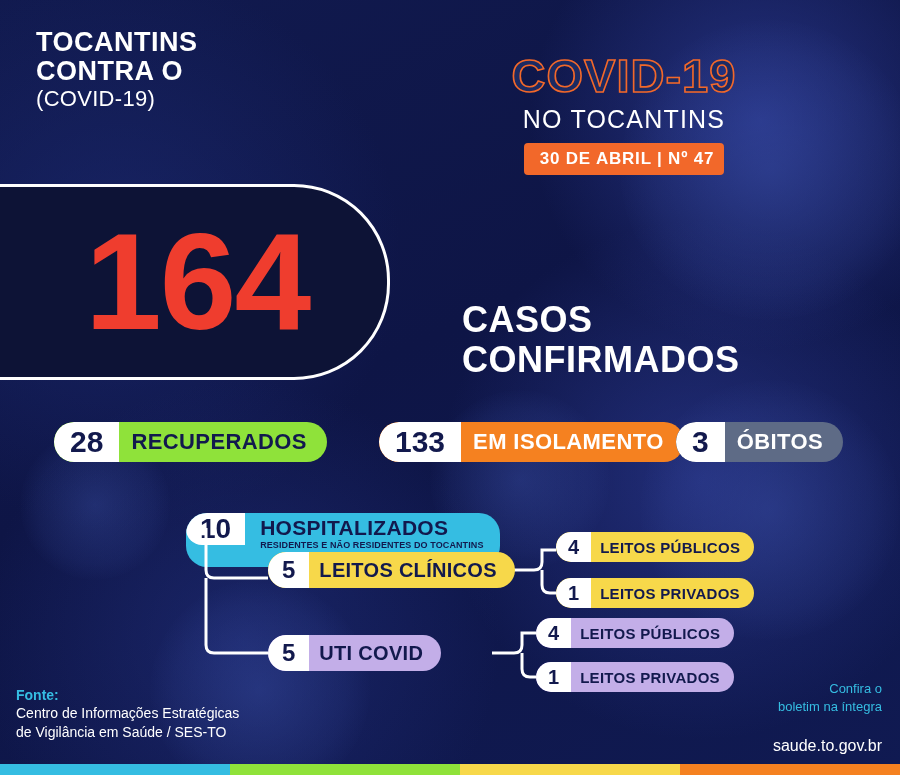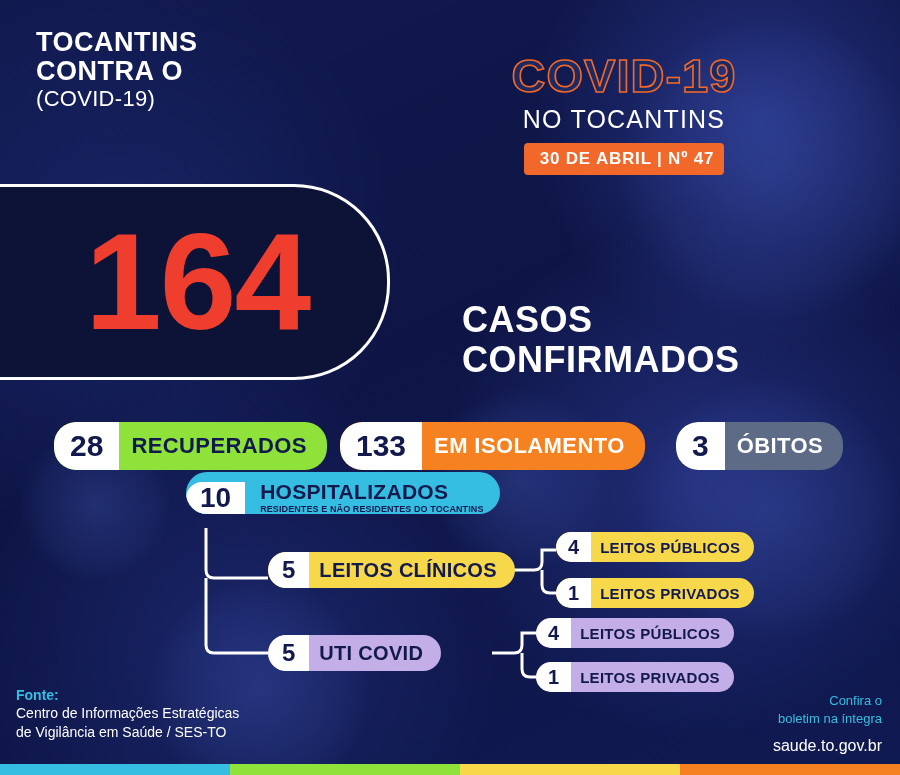--- a/index.html
+++ b/index.html
@@ -81,48 +81,48 @@
   }
   .casos {
     position: absolute; left: 462px; top: 300px;
     font-size: 36px; font-weight: bold; color: #ffffff;
     line-height: 1.12; letter-spacing: .5px;
   }
 
   
   .pill {
     position: absolute; display: flex; align-items: stretch;
-    border-radius: 22px; overflow: hidden; height: 48px;
+    border-radius: 22px; overflow: hidden; height: 40px;
   }
   .pill .num {
     display: flex; align-items: center; justify-content: center;
     font-size: 30px; font-weight: bold; color: #12194d;
     padding: 0 16px;
   }
   .pill .lbl {
     display: flex; align-items: center;
     font-size: 22px; font-weight: bold; letter-spacing: .4px;
     padding: 0 20px 0 12px;
   }
   .p-rec { left: 54px; top: 422px; background: #8fe23a; }
   .p-rec .num { background: #ffffff; border-radius: 22px 0 0 22px; }
   .p-rec .lbl { color: #12194d; }
 
-  .p-iso { left: 340px; top: 422px; background: #f58120; }
+  .p-iso { left: 379px; top: 422px; background: #f58120; }
   .p-iso .num { background: #ffffff; border-radius: 22px 0 0 22px; color:#12194d; }
   .p-iso .lbl { color: #ffffff; }
 
   .p-obt { left: 676px; top: 422px; background: #5e6b86; }
   .p-obt .num { background: #ffffff; border-radius: 22px 0 0 22px; color:#12194d; }
   .p-obt .lbl { color: #ffffff; }
 
   
   .p-hosp {
-    position: absolute; left: 186px; top: 472px;
-    display: flex; align-items: flex-end; height: 42px;
+    position: absolute; left: 186px; top: 513px;
+    display: flex; align-items: flex-start; height: 54px;
     background: #35bde2; border-radius: 21px; overflow: hidden;
   }
   .p-hosp .num {
     background: #ffffff; color: #12194d; font-size: 28px; font-weight: bold;
     display: flex; align-items: center; justify-content: center; padding: 0 14px;
     border-radius: 21px 0 0 21px;
   }
   .p-hosp .txtwrap { padding: 4px 16px 0 15px; color: #12194d; }
   .p-hosp .t1 { font-size: 21px; font-weight: bold; letter-spacing: .3px; line-height: 1.05; }
   .p-hosp .t2 { font-size: 9px; font-weight: bold; letter-spacing: .1px; margin-top: 1px; }
@@ -157,21 +157,21 @@
   
   .src {
     position: absolute; left: 16px; bottom: 34px;
     color: #ffffff; font-size: 14px; line-height: 1.32;
   }
   .src .lead { color: #35bde2; font-weight: bold; }
   .site {
     position: absolute; right: 18px; bottom: 18px; text-align: right;
     color: #35bde2; font-size: 13px; line-height: 1.35;
   }
-  .site .url { color: #ffffff; font-size: 16px; margin-top: 8px; }
+  .site .url { color: #ffffff; font-size: 16px; margin-top: 20px; }
 
   .footbar { position: absolute; left: 0; bottom: 0; width: 900px; height: 11px; display: flex; }
   .footbar i { display: block; height: 100%; }
 </style>
 </head>
 <body>
 
 <div id="stage">
 
   <div class="blob b1"></div>

